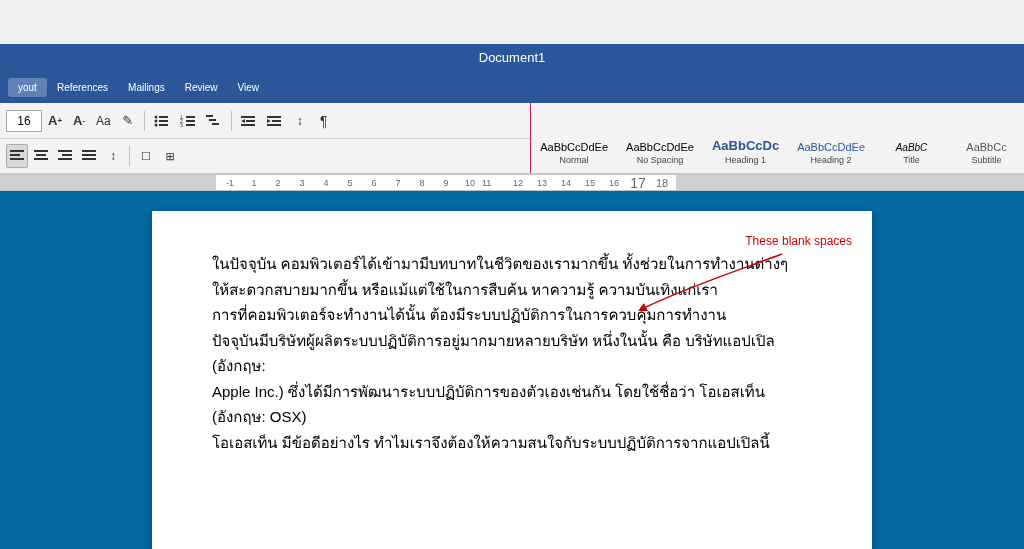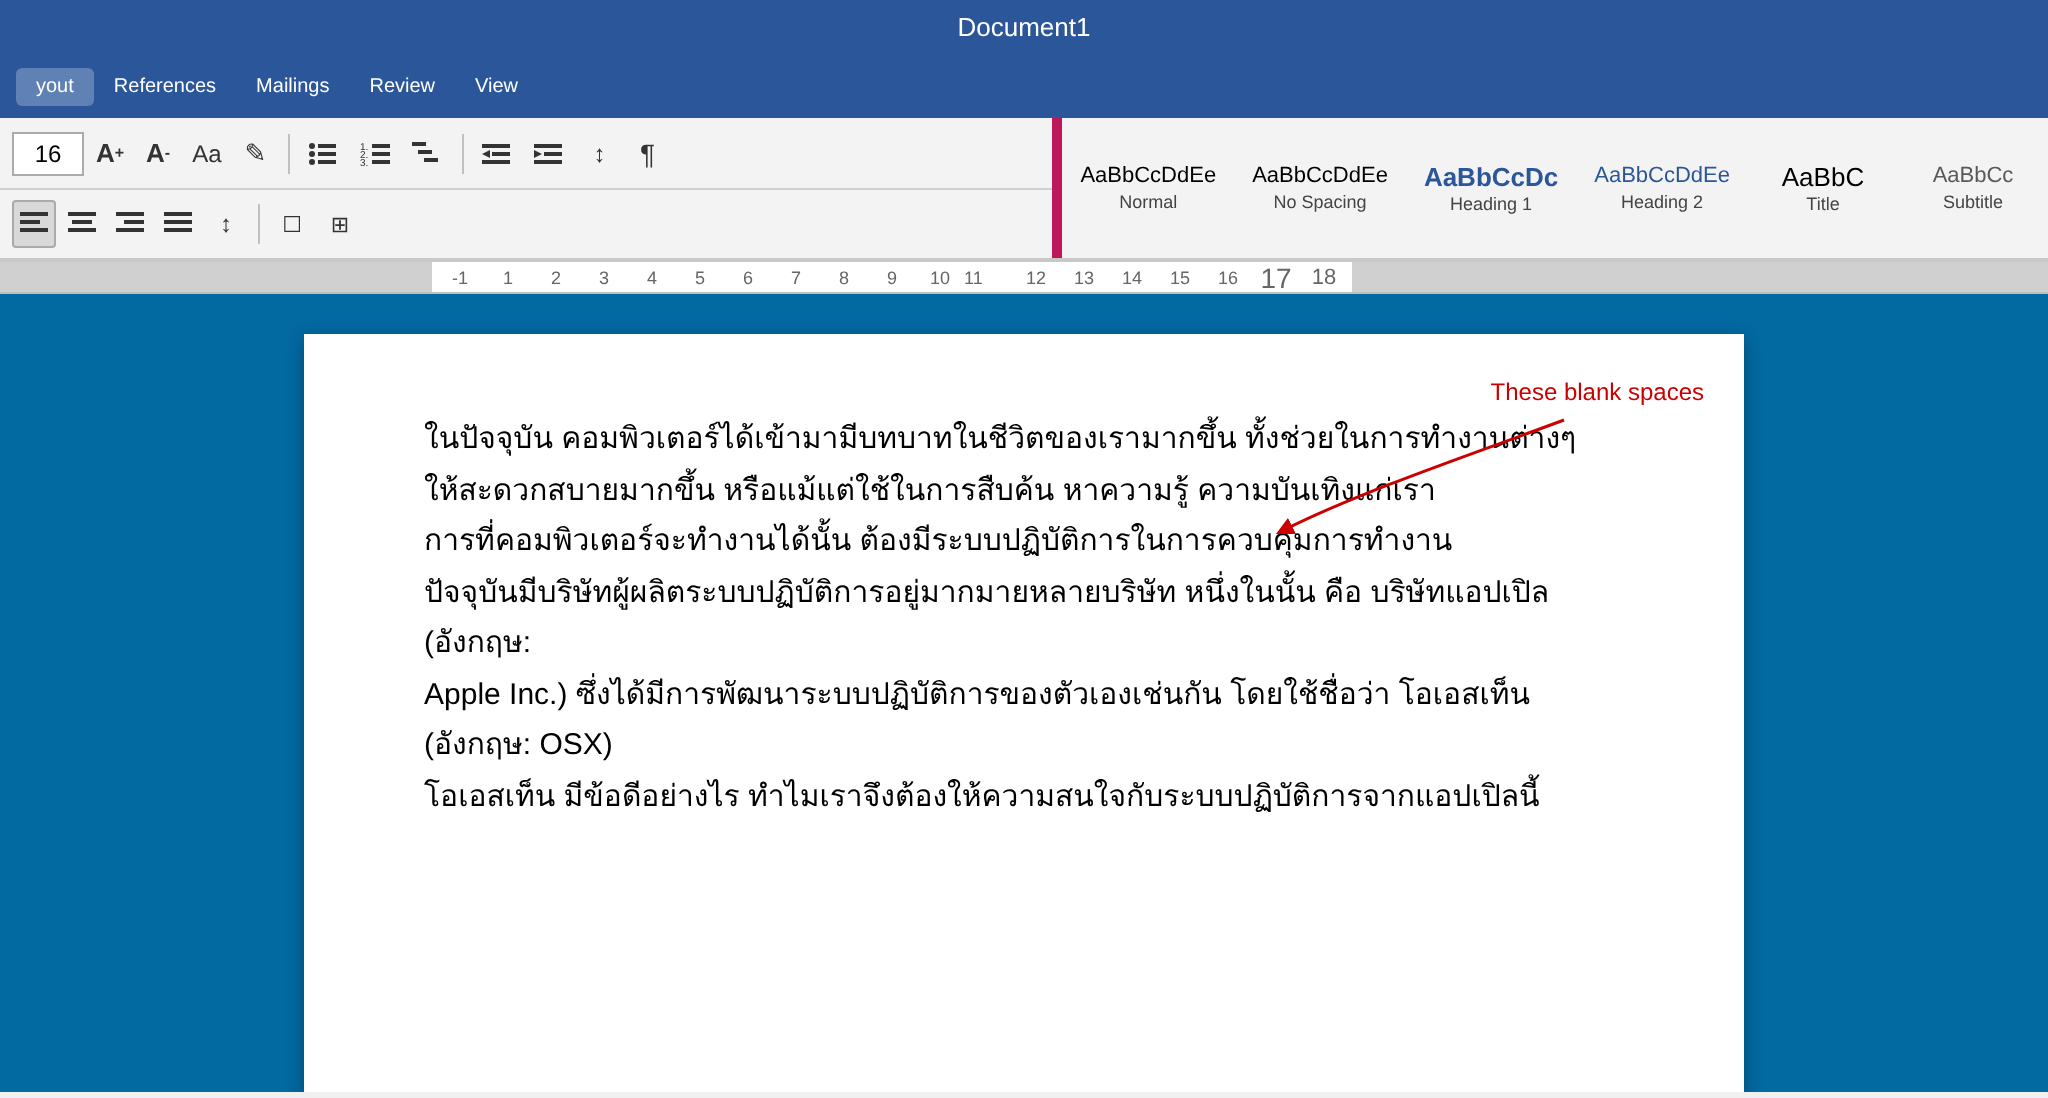--- a/index.html
+++ b/index.html
@@ -5,20 +5,21 @@
     * { margin: 0; padding: 0; box-sizing: border-box; }
     body { font-family: 'Segoe UI', Arial, sans-serif; background: #f0f0f0; overflow: hidden; width: 1024px; height: 549px; }
 
     
     .title-bar {
       background: #2b579a;
       color: white;
       text-align: center;
       padding: 6px 0;
       font-size: 13px;
+      margin-top: 44px;
     }
 
     
     .menu-bar {
       background: #2b579a;
       display: flex;
       align-items: center;
       padding: 0 8px;
       height: 32px;
     }
@@ -109,23 +110,23 @@
     .doc-text {
       font-family: 'TH SarabunPSK', 'Cordia New', 'Tahoma', Arial, sans-serif;
       font-size: 15px;
       line-height: 1.7;
       color: #000;
     }
 
     
     .style-gallery-wrapper {
       display: flex;
-      align-items: center;
+      align-items: flex-end;
       background: #f3f3f3;
-      border-left: 5px solid #be185d;
+      border-left: 1px solid #be185d;
       padding: 4px 0;
     }
     .sg-item {
       display: flex;
       flex-direction: column;
       align-items: center;
       justify-content: center;
       padding: 3px 8px;
       cursor: pointer;
       border: 1px solid transparent;
@@ -262,21 +263,21 @@
     </div>
     <div class="sg-item">
       <span class="sg-preview" style="font-size:13px; color:#2b579a; font-weight:bold;">AaBbCcDc</span>
       <span class="sg-label">Heading 1</span>
     </div>
     <div class="sg-item">
       <span class="sg-preview" style="font-size:11px; color:#2b579a;">AaBbCcDdEe</span>
       <span class="sg-label">Heading 2</span>
     </div>
     <div class="sg-item">
-      <span class="sg-preview" style="font-size:13px;">AaBbC</span>
+      <span class="sg-preview" style="font-size:10px;font-style:italic;">AaBbC</span>
       <span class="sg-label">Title</span>
     </div>
     <div class="sg-item">
       <span class="sg-preview" style="font-size:11px; color:#595959;">AaBbCc</span>
       <span class="sg-label">Subtitle</span>
     </div>
   </div>
 </div>
 
 <div class="ruler">

